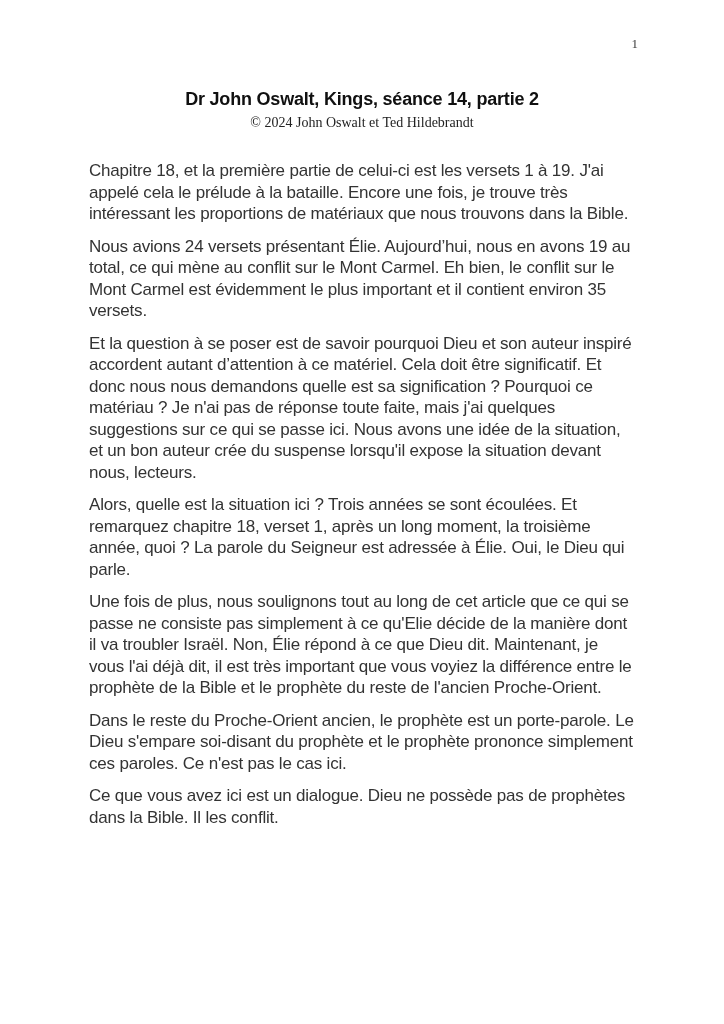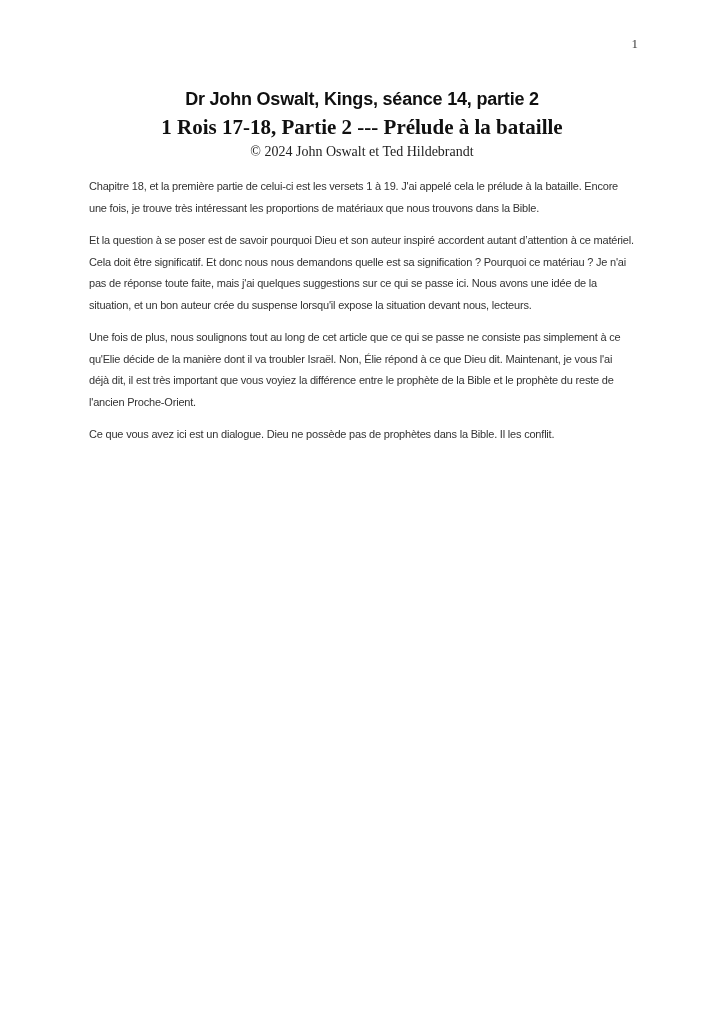--- a/index.html
+++ b/index.html
@@ -50,48 +50,50 @@
   .copyright-line {
     margin: 0;
     font-family: "Liberation Serif", serif;
     font-weight: 400;
     font-size: 14px;
     line-height: 19px;
     color: #222222;
   }
   .doc-body {
     position: absolute;
-    top: 176px;
+    top: 160px;
     left: 89px;
     width: 546px;
     font-family: "Liberation Sans", sans-serif;
-    font-size: 11px;
+    font-size: 17px;
     line-height: 21.5px;
     letter-spacing: -0.2px;
     color: #333333;
     text-align: left;
   }
   .doc-body p {
     margin: 0 0 11px 0;
     padding: 0;
   }
 </style>
 </head>
 <body>
 
 <div class="page">
 
   <span class="page-number">1</span>
 
   <div class="doc-header">
     <h1 class="title-line-1">Dr John Oswalt, Kings, séance 14, partie 2</h1>
-    <h2 class="title-line-2">1 Rois 17-18, Partie 2 --- Prélude à la bataille</h2>
     <div class="copyright-line">© 2024 John Oswalt et Ted Hildebrandt</div>
   </div>
 
   <div class="doc-body">
     <p>Chapitre 18, et la première partie de celui-ci est les versets 1 à 19. J'ai appelé cela le prélude à la bataille. Encore une fois, je trouve très intéressant les proportions de matériaux que nous trouvons dans la Bible.</p>
+    <p>Nous avions 24 versets présentant Élie. Aujourd’hui, nous en avons 19 au total, ce qui mène au conflit sur le Mont Carmel. Eh bien, le conflit sur le Mont Carmel est évidemment le plus important et il contient environ 35 versets.</p>
     <p>Et la question à se poser est de savoir pourquoi Dieu et son auteur inspiré accordent autant d’attention à ce matériel. Cela doit être significatif. Et donc nous nous demandons quelle est sa signification ? Pourquoi ce matériau ? Je n'ai pas de réponse toute faite, mais j'ai quelques suggestions sur ce qui se passe ici. Nous avons une idée de la situation, et un bon auteur crée du suspense lorsqu'il expose la situation devant nous, lecteurs.</p>
+    <p>Alors, quelle est la situation ici ? Trois années se sont écoulées. Et remarquez chapitre 18, verset 1, après un long moment, la troisième année, quoi ? La parole du Seigneur est adressée à Élie. Oui, le Dieu qui parle.</p>
     <p>Une fois de plus, nous soulignons tout au long de cet article que ce qui se passe ne consiste pas simplement à ce qu'Elie décide de la manière dont il va troubler Israël. Non, Élie répond à ce que Dieu dit. Maintenant, je vous l'ai déjà dit, il est très important que vous voyiez la différence entre le prophète de la Bible et le prophète du reste de l'ancien Proche-Orient.</p>
+    <p>Dans le reste du Proche-Orient ancien, le prophète est un porte-parole. Le Dieu s'empare soi-disant du prophète et le prophète prononce simplement ces paroles. Ce n'est pas le cas ici.</p>
     <p>Ce que vous avez ici est un dialogue. Dieu ne possède pas de prophètes dans la Bible. Il les conflit.</p>
   </div>
 
 </div>
 
 </body></html>

